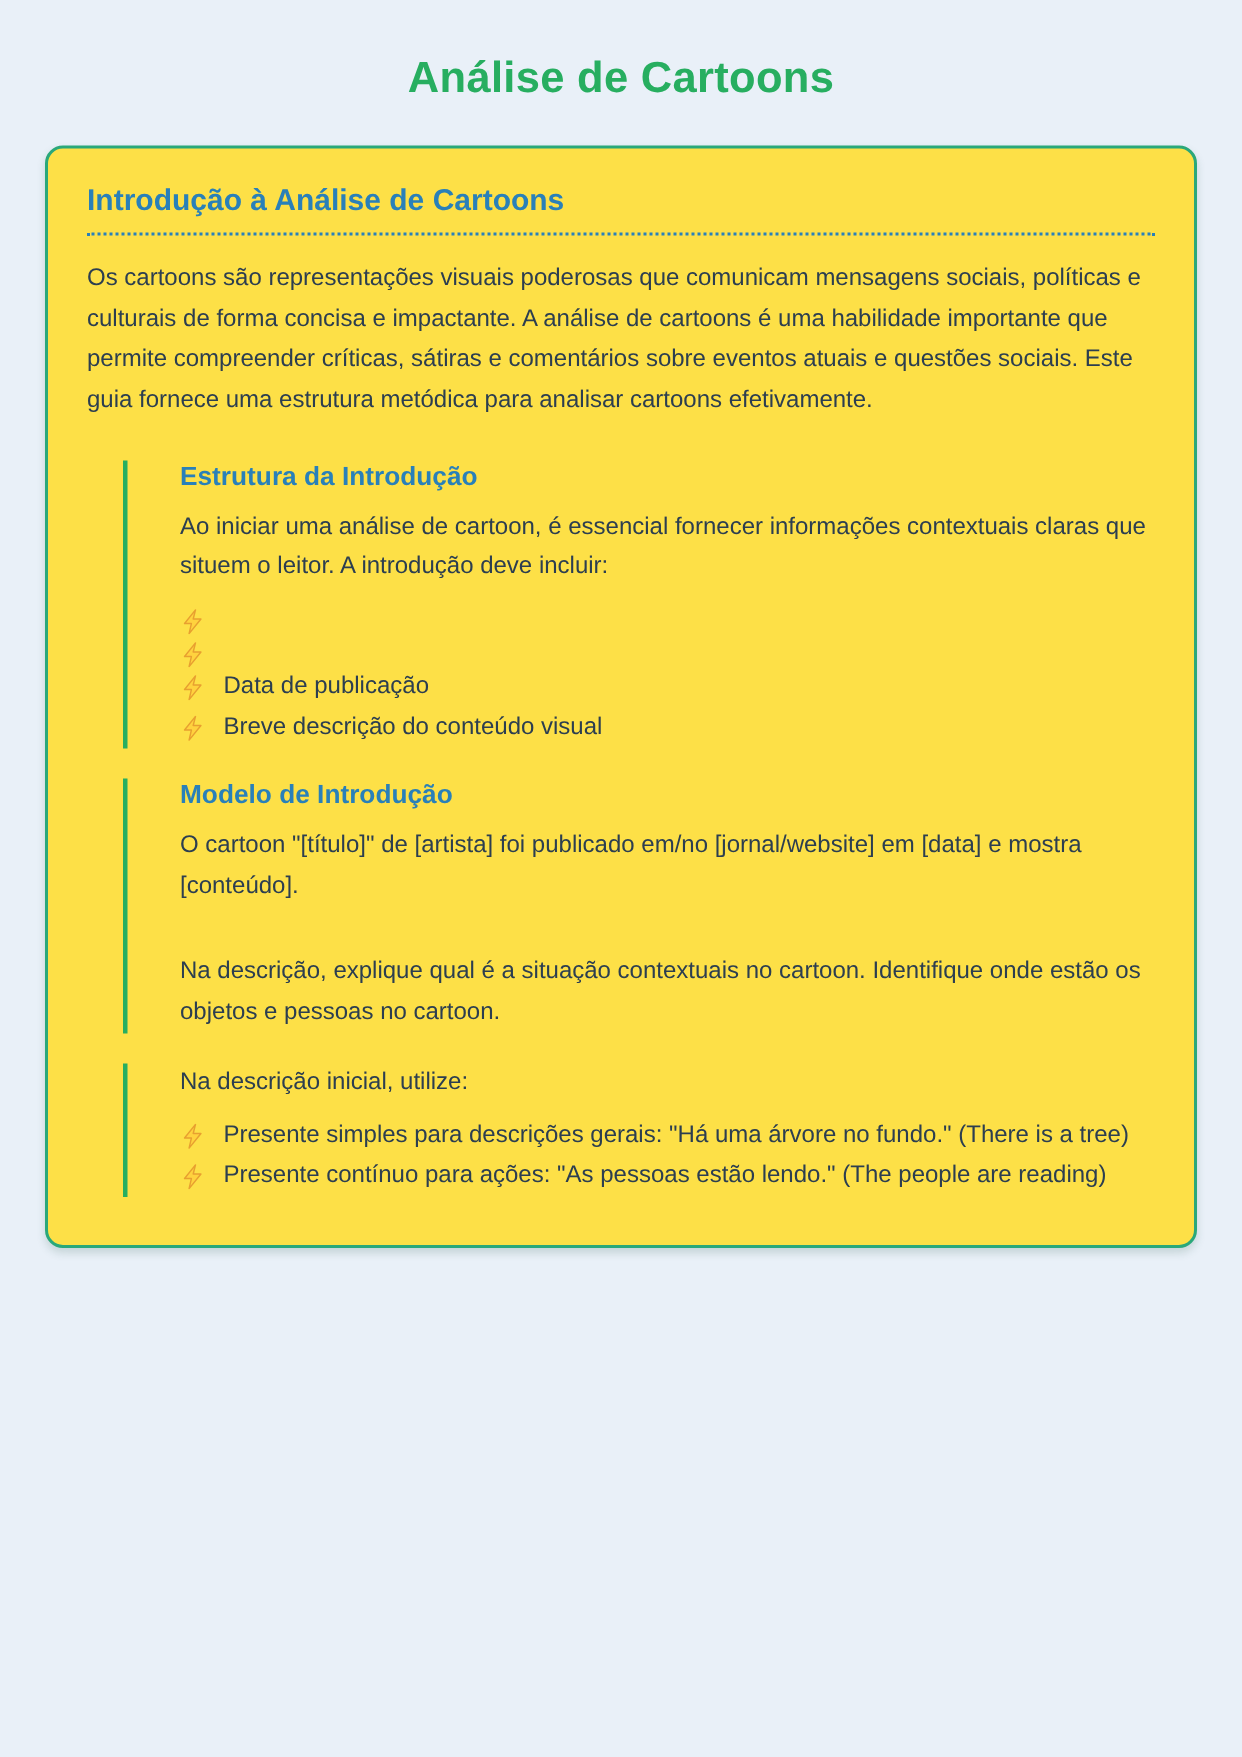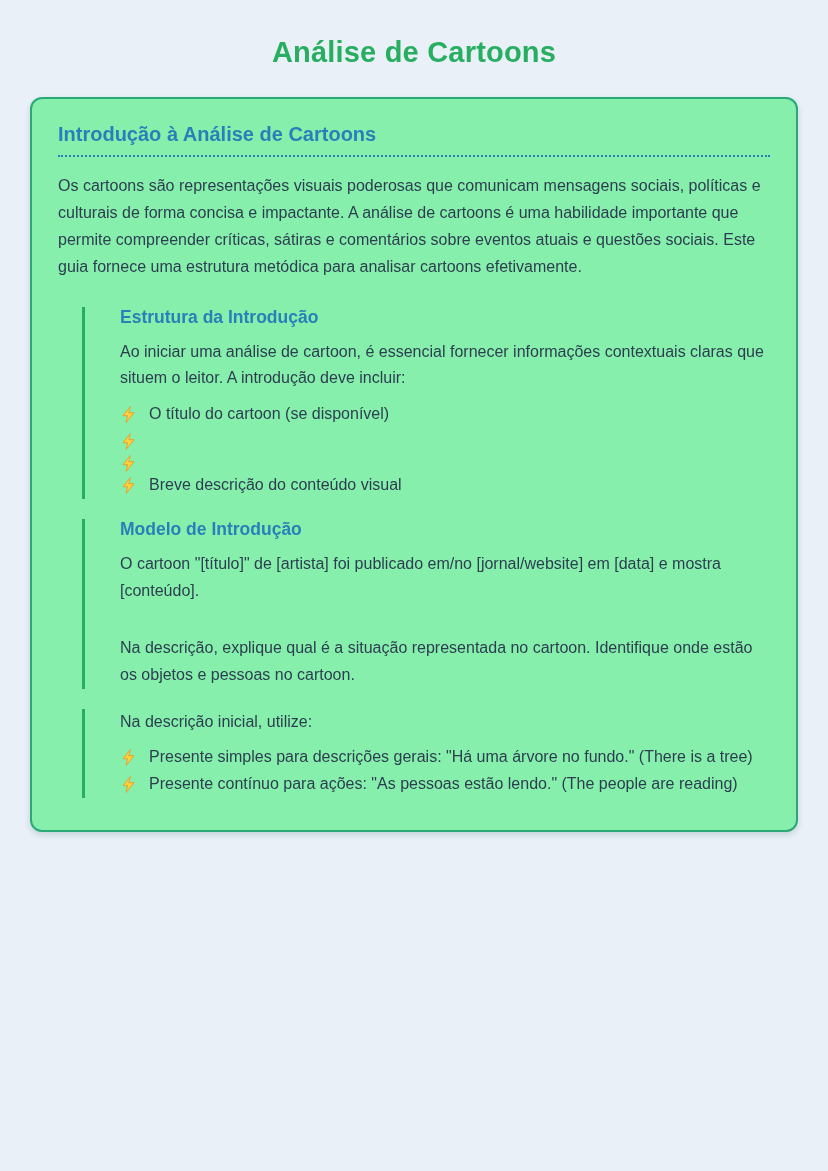--- a/index.html
+++ b/index.html
@@ -15,21 +15,21 @@
   h1.page-title {
     text-align: center;
     color: #27ae60;
     font-size: 29px;
     font-weight: bold;
     letter-spacing: 0.2px;
     margin-bottom: 28px;
   }
   .card {
     margin: 0 30px;
-    background: #86efac;
+    background: #fde047;
     border: 2px solid #2aa87a;
     border-radius: 12px;
     padding: 24px 26px 28px 26px;
     box-shadow: 0 3px 6px rgba(40, 90, 70, 0.18);
   }
   h2.card-heading {
     color: #2980b9;
     font-size: 20px;
     font-weight: bold;
     padding-bottom: 9px;
@@ -92,51 +92,51 @@
     <section class="subsection">
       <h3 class="subsection-heading">Estrutura da Introdução</h3>
       <p class="body-text">Ao iniciar uma análise de cartoon, é essencial fornecer informações contextuais claras que situem o leitor. A introdução deve incluir:</p>
       <ul class="bullet-list">
         <li>
           <span class="bolt">
               <svg width="15" height="17" viewBox="0 0 24 28">
                 <path d="M15 1 L3 16 h7.5 L8 27 L21 11 h-8.5 z" fill="#ffd23e" stroke="#e8a030" stroke-width="1.6" stroke-linejoin="round"></path>
               </svg>
             </span>
-          <span>O título do cartoon (se disponível)</span>
         </li>
         <li>
           <span class="bolt">
               <svg width="15" height="17" viewBox="0 0 24 28">
                 <path d="M15 1 L3 16 h7.5 L8 27 L21 11 h-8.5 z" fill="#ffd23e" stroke="#e8a030" stroke-width="1.6" stroke-linejoin="round"></path>
               </svg>
             </span>
         </li>
         <li>
           <span class="bolt">
               <svg width="15" height="17" viewBox="0 0 24 28">
                 <path d="M15 1 L3 16 h7.5 L8 27 L21 11 h-8.5 z" fill="#ffd23e" stroke="#e8a030" stroke-width="1.6" stroke-linejoin="round"></path>
               </svg>
             </span>
+          <span>Data de publicação</span>
         </li>
         <li>
           <span class="bolt">
               <svg width="15" height="17" viewBox="0 0 24 28">
                 <path d="M15 1 L3 16 h7.5 L8 27 L21 11 h-8.5 z" fill="#ffd23e" stroke="#e8a030" stroke-width="1.6" stroke-linejoin="round"></path>
               </svg>
             </span>
           <span>Breve descrição do conteúdo visual</span>
         </li>
       </ul>
     </section>
 
     <section class="subsection">
       <h3 class="subsection-heading">Modelo de Introdução</h3>
       <p class="body-text">O cartoon "[título]" de [artista] foi publicado em/no [jornal/website] em [data] e mostra [conteúdo].</p>
-      <p class="body-text para-gap">Na descrição, explique qual é a situação representada no cartoon. Identifique onde estão os objetos e pessoas no cartoon.</p>
+      <p class="body-text para-gap">Na descrição, explique qual é a situação contextuais no cartoon. Identifique onde estão os objetos e pessoas no cartoon.</p>
     </section>
 
     <section class="subsection">
       <p class="body-text">Na descrição inicial, utilize:</p>
       <ul class="bullet-list">
         <li>
           <span class="bolt">
               <svg width="15" height="17" viewBox="0 0 24 28">
                 <path d="M15 1 L3 16 h7.5 L8 27 L21 11 h-8.5 z" fill="#ffd23e" stroke="#e8a030" stroke-width="1.6" stroke-linejoin="round"></path>
               </svg>

